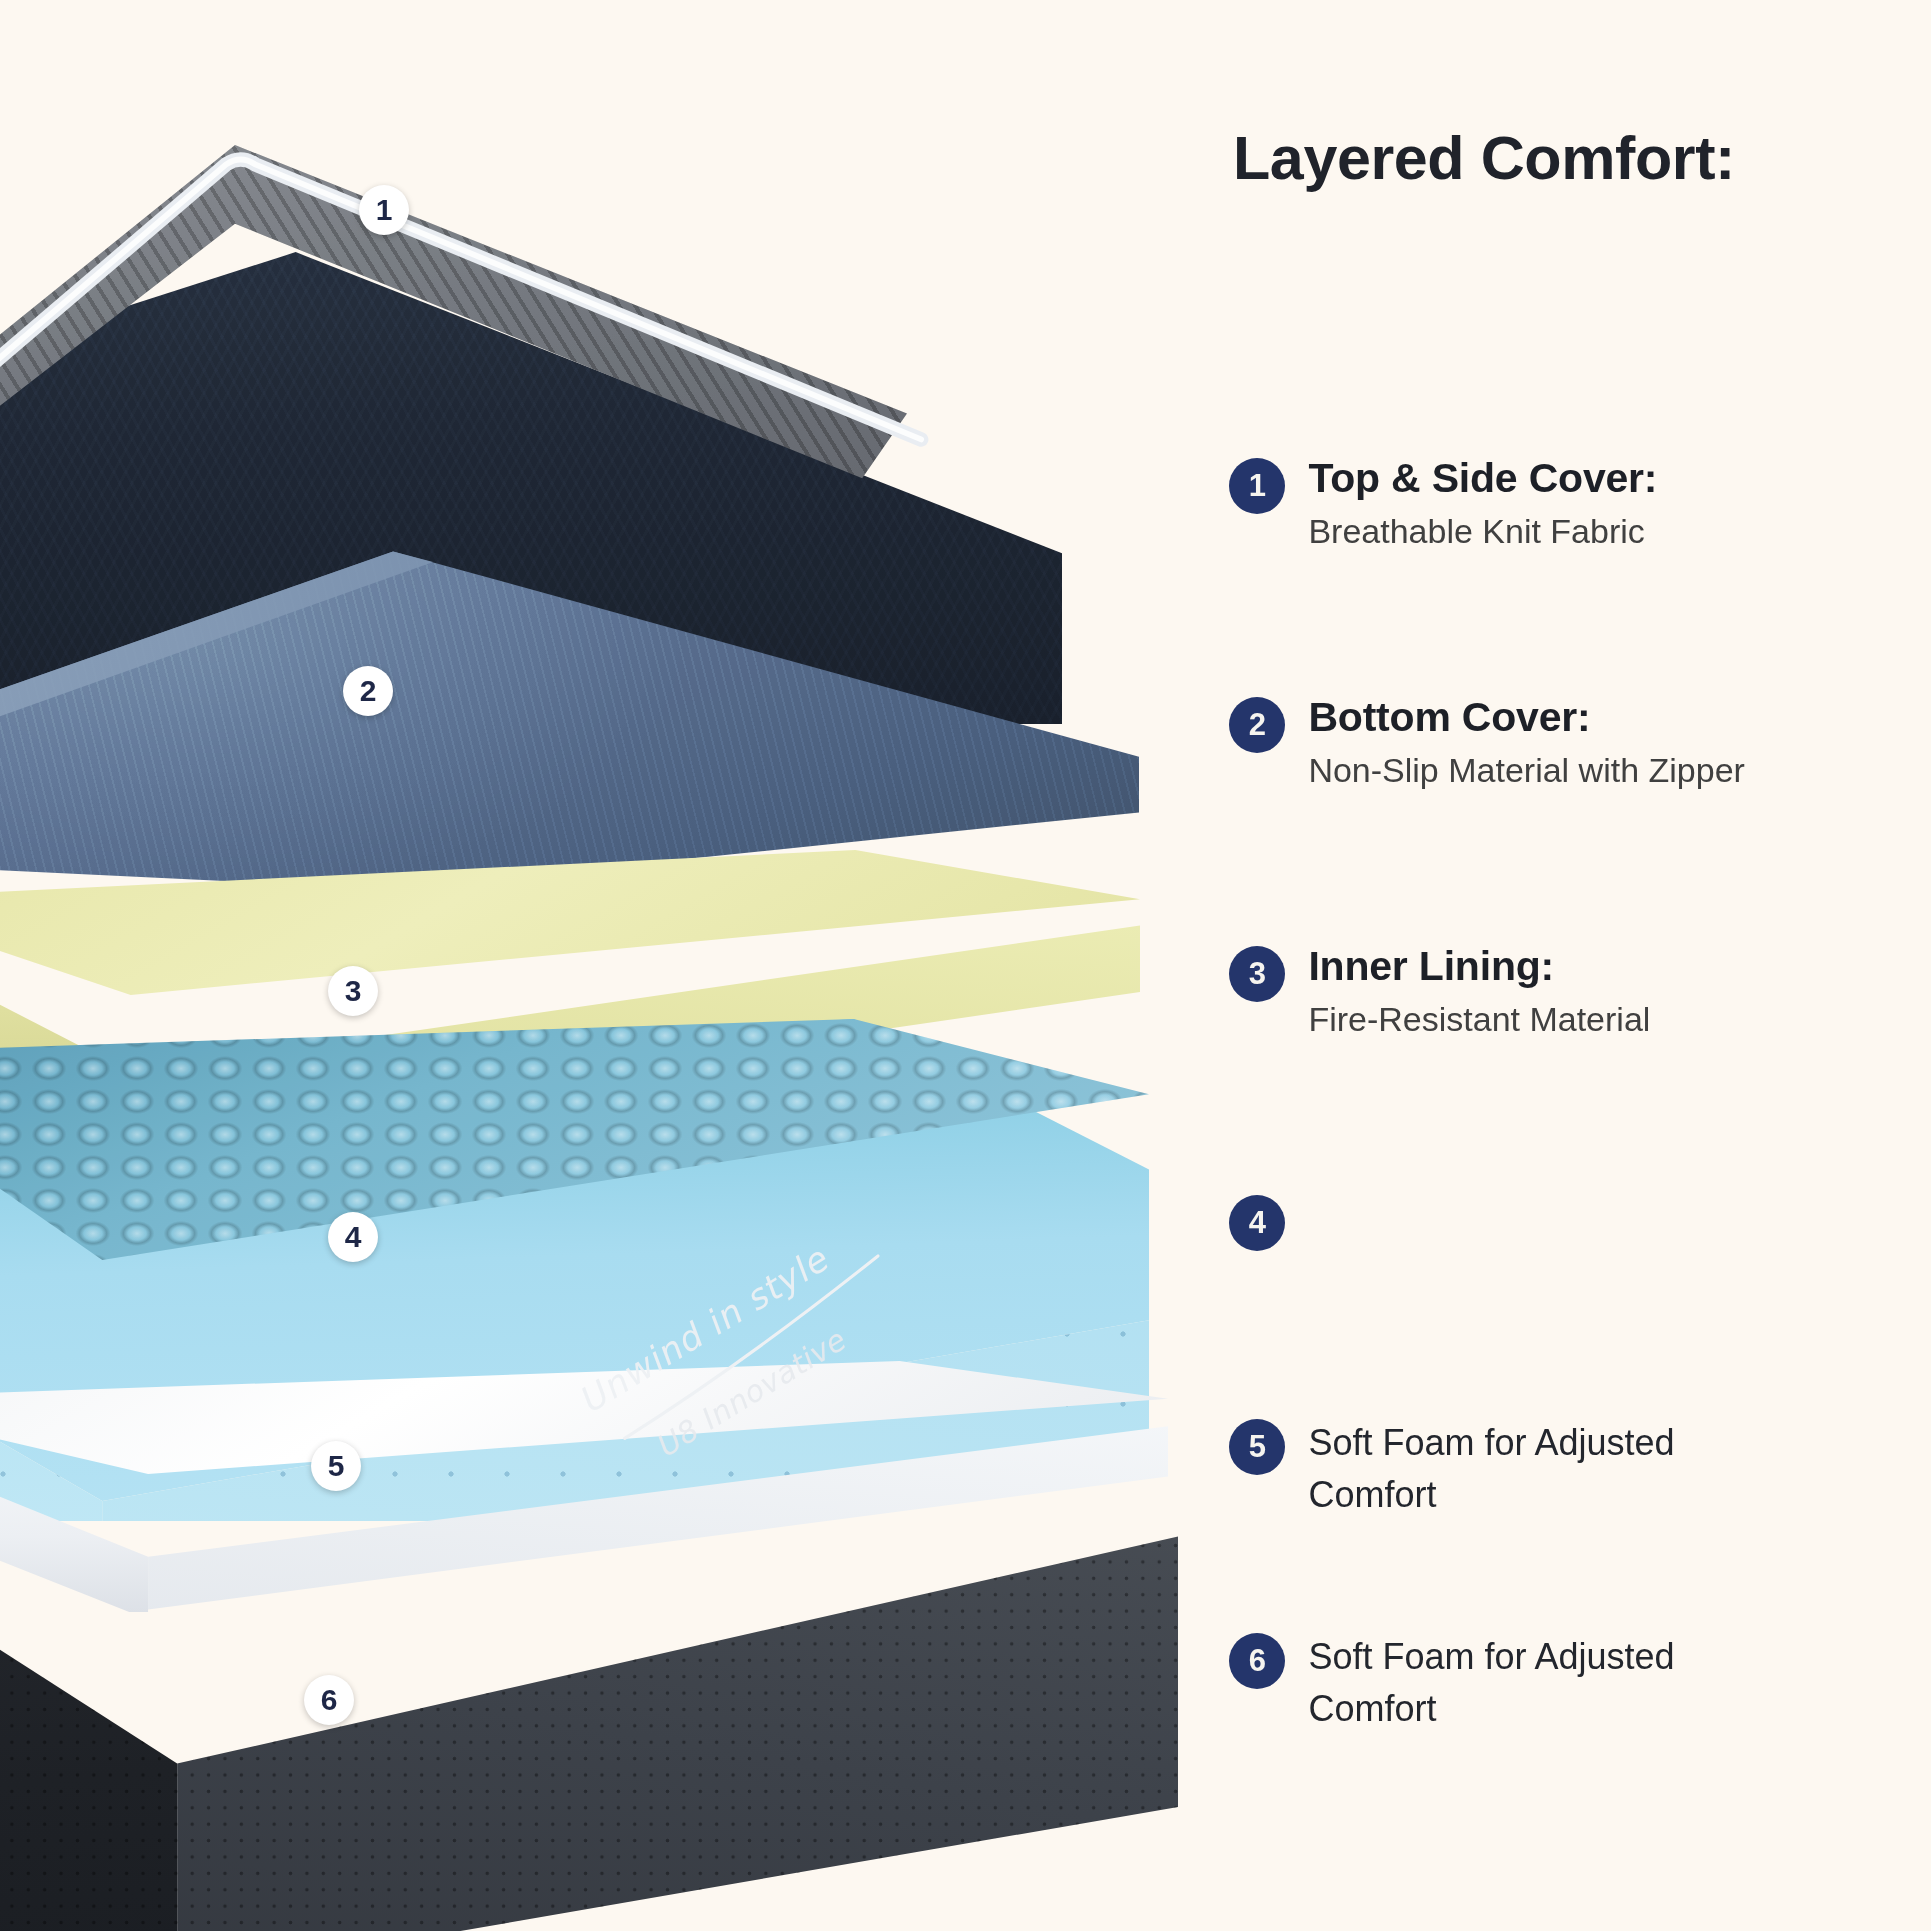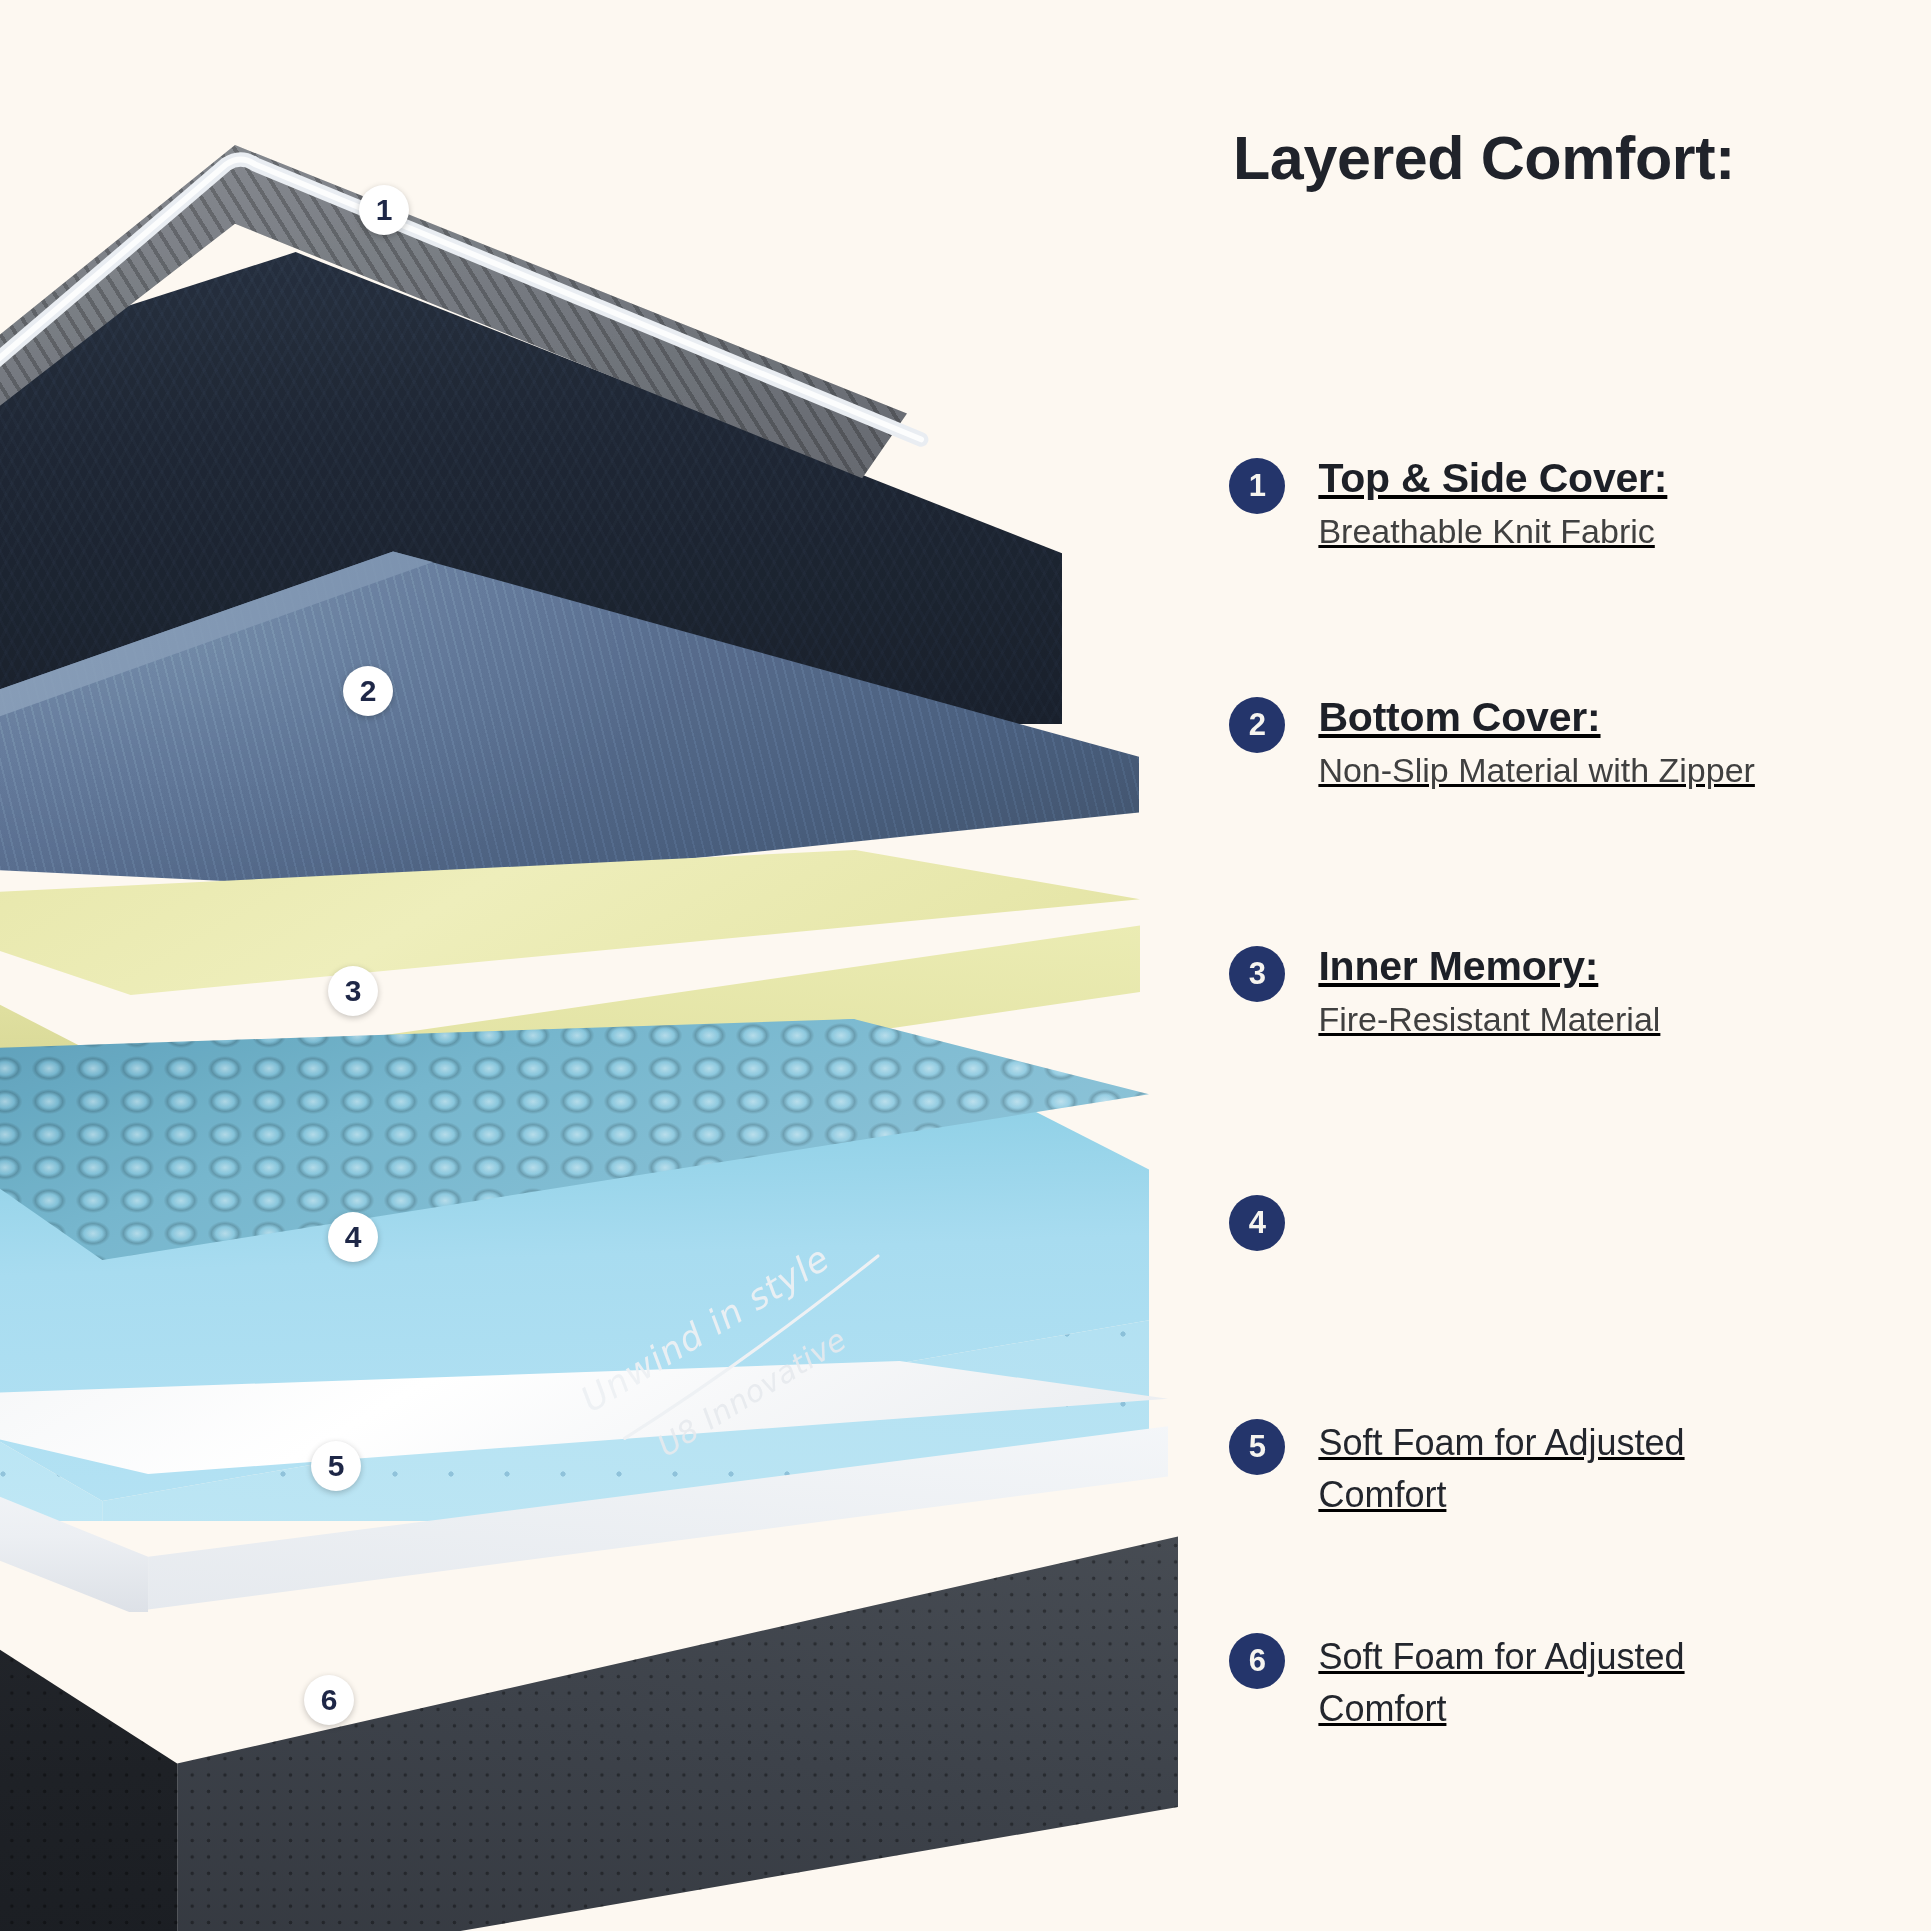--- a/index.html
+++ b/index.html
@@ -215,21 +215,21 @@
   .item.i4{height:224px;}
   .item.i5{height:214px;}
   .item.i6{height:193px;}
 
   .badge{
     flex:0 0 auto;width:56px;height:56px;border-radius:50%;
     background:#24356b;color:#f6f4ef;
     display:flex;align-items:center;justify-content:center;
     font-size:31px;font-weight:bold;line-height:1;margin-top:3.9px;
   }
-  .itext{margin-left:33px;padding-top:0;text-decoration:underline;}
+  .itext{margin-left:23px;padding-top:0;}
   .iheading{
     font-size:41px;font-weight:bold;color:#1d2027;line-height:1.18;
     letter-spacing:-0.2px;
   }
   .isub{
     font-size:34px;color:#404040;line-height:1.28;margin-top:7.7px;
     font-weight:normal;
   }
   .iplain{
     font-size:36px;color:#23262d;line-height:1.34;font-weight:normal;
@@ -323,21 +323,21 @@
         <div class="badge">2</div>
         <div class="itext">
           <div class="iheading">Bottom Cover:</div>
           <div class="isub">Non-Slip Material with Zipper</div>
         </div>
       </div>
 
       <div class="item i3">
         <div class="badge">3</div>
         <div class="itext">
-          <div class="iheading">Inner Memory:</div>
+          <div class="iheading">Inner Lining:</div>
           <div class="isub">Fire-Resistant Material</div>
         </div>
       </div>
 
       <div class="item i4">
         <div class="badge">4</div>
       </div>
 
       <div class="item i5">
         <div class="badge">5</div>

